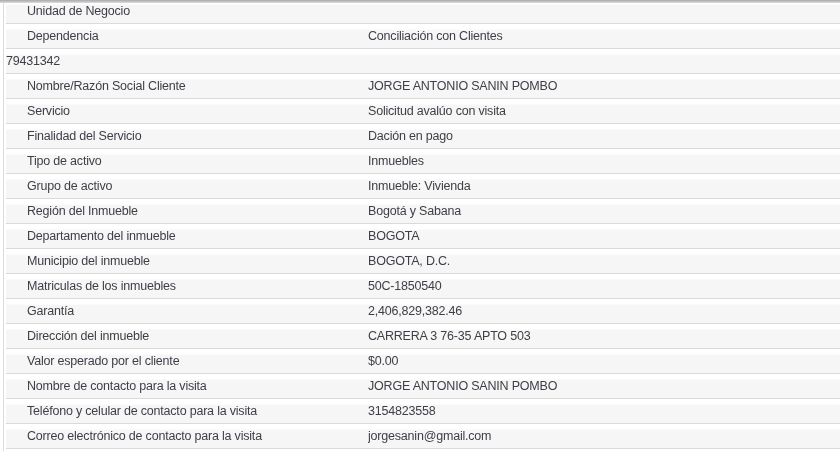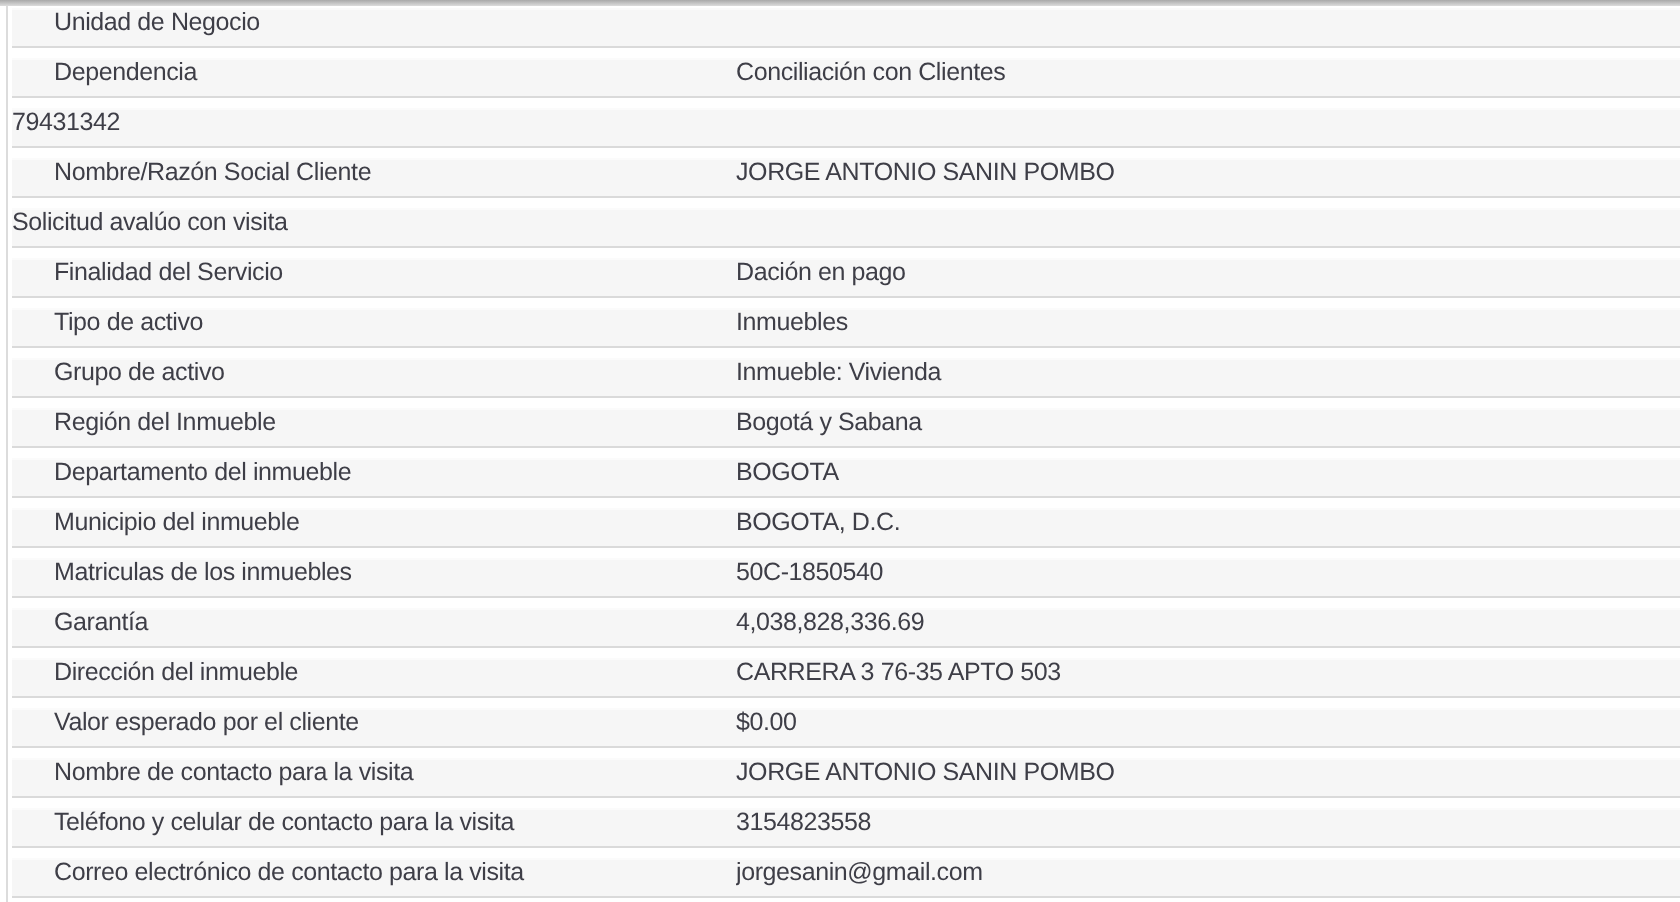--- a/index.html
+++ b/index.html
@@ -79,20 +79,21 @@
         <div class="value">Conciliación con Clientes</div>
       </div>
       <div class="row">
         <div class="value">79431342</div>
       </div>
       <div class="row">
         <div class="label">Nombre/Razón Social Cliente</div>
         <div class="value">JORGE ANTONIO SANIN POMBO</div>
       </div>
       <div class="row">
+        <div class="label">Servicio</div>
         <div class="value">Solicitud avalúo con visita</div>
       </div>
       <div class="row">
         <div class="label">Finalidad del Servicio</div>
         <div class="value">Dación en pago</div>
       </div>
       <div class="row">
         <div class="label">Tipo de activo</div>
         <div class="value">Inmuebles</div>
       </div>
@@ -111,21 +112,21 @@
       <div class="row">
         <div class="label">Municipio del inmueble</div>
         <div class="value">BOGOTA, D.C.</div>
       </div>
       <div class="row">
         <div class="label">Matriculas de los inmuebles</div>
         <div class="value">50C-1850540</div>
       </div>
       <div class="row">
         <div class="label">Garantía</div>
-        <div class="value">4,038,828,336.69</div>
+        <div class="value">2,406,829,382.46</div>
       </div>
       <div class="row">
         <div class="label">Dirección del inmueble</div>
         <div class="value">CARRERA 3 76-35 APTO 503</div>
       </div>
       <div class="row">
         <div class="label">Valor esperado por el cliente</div>
         <div class="value">$0.00</div>
       </div>
       <div class="row">

